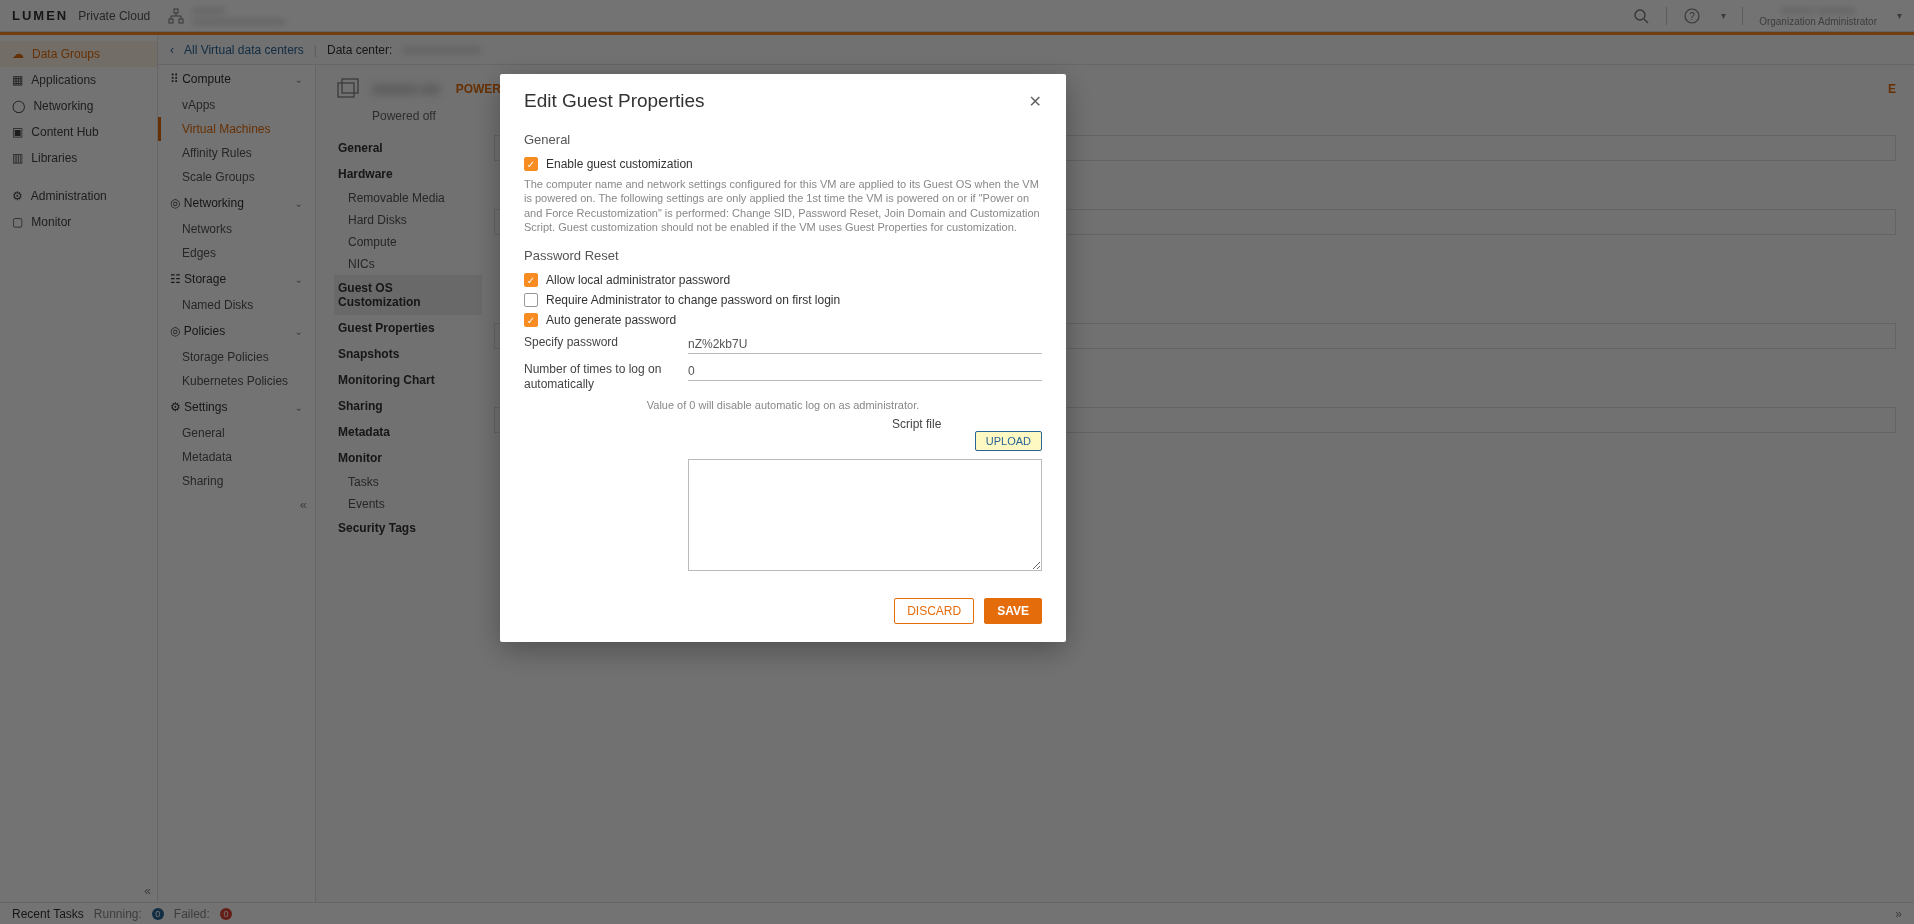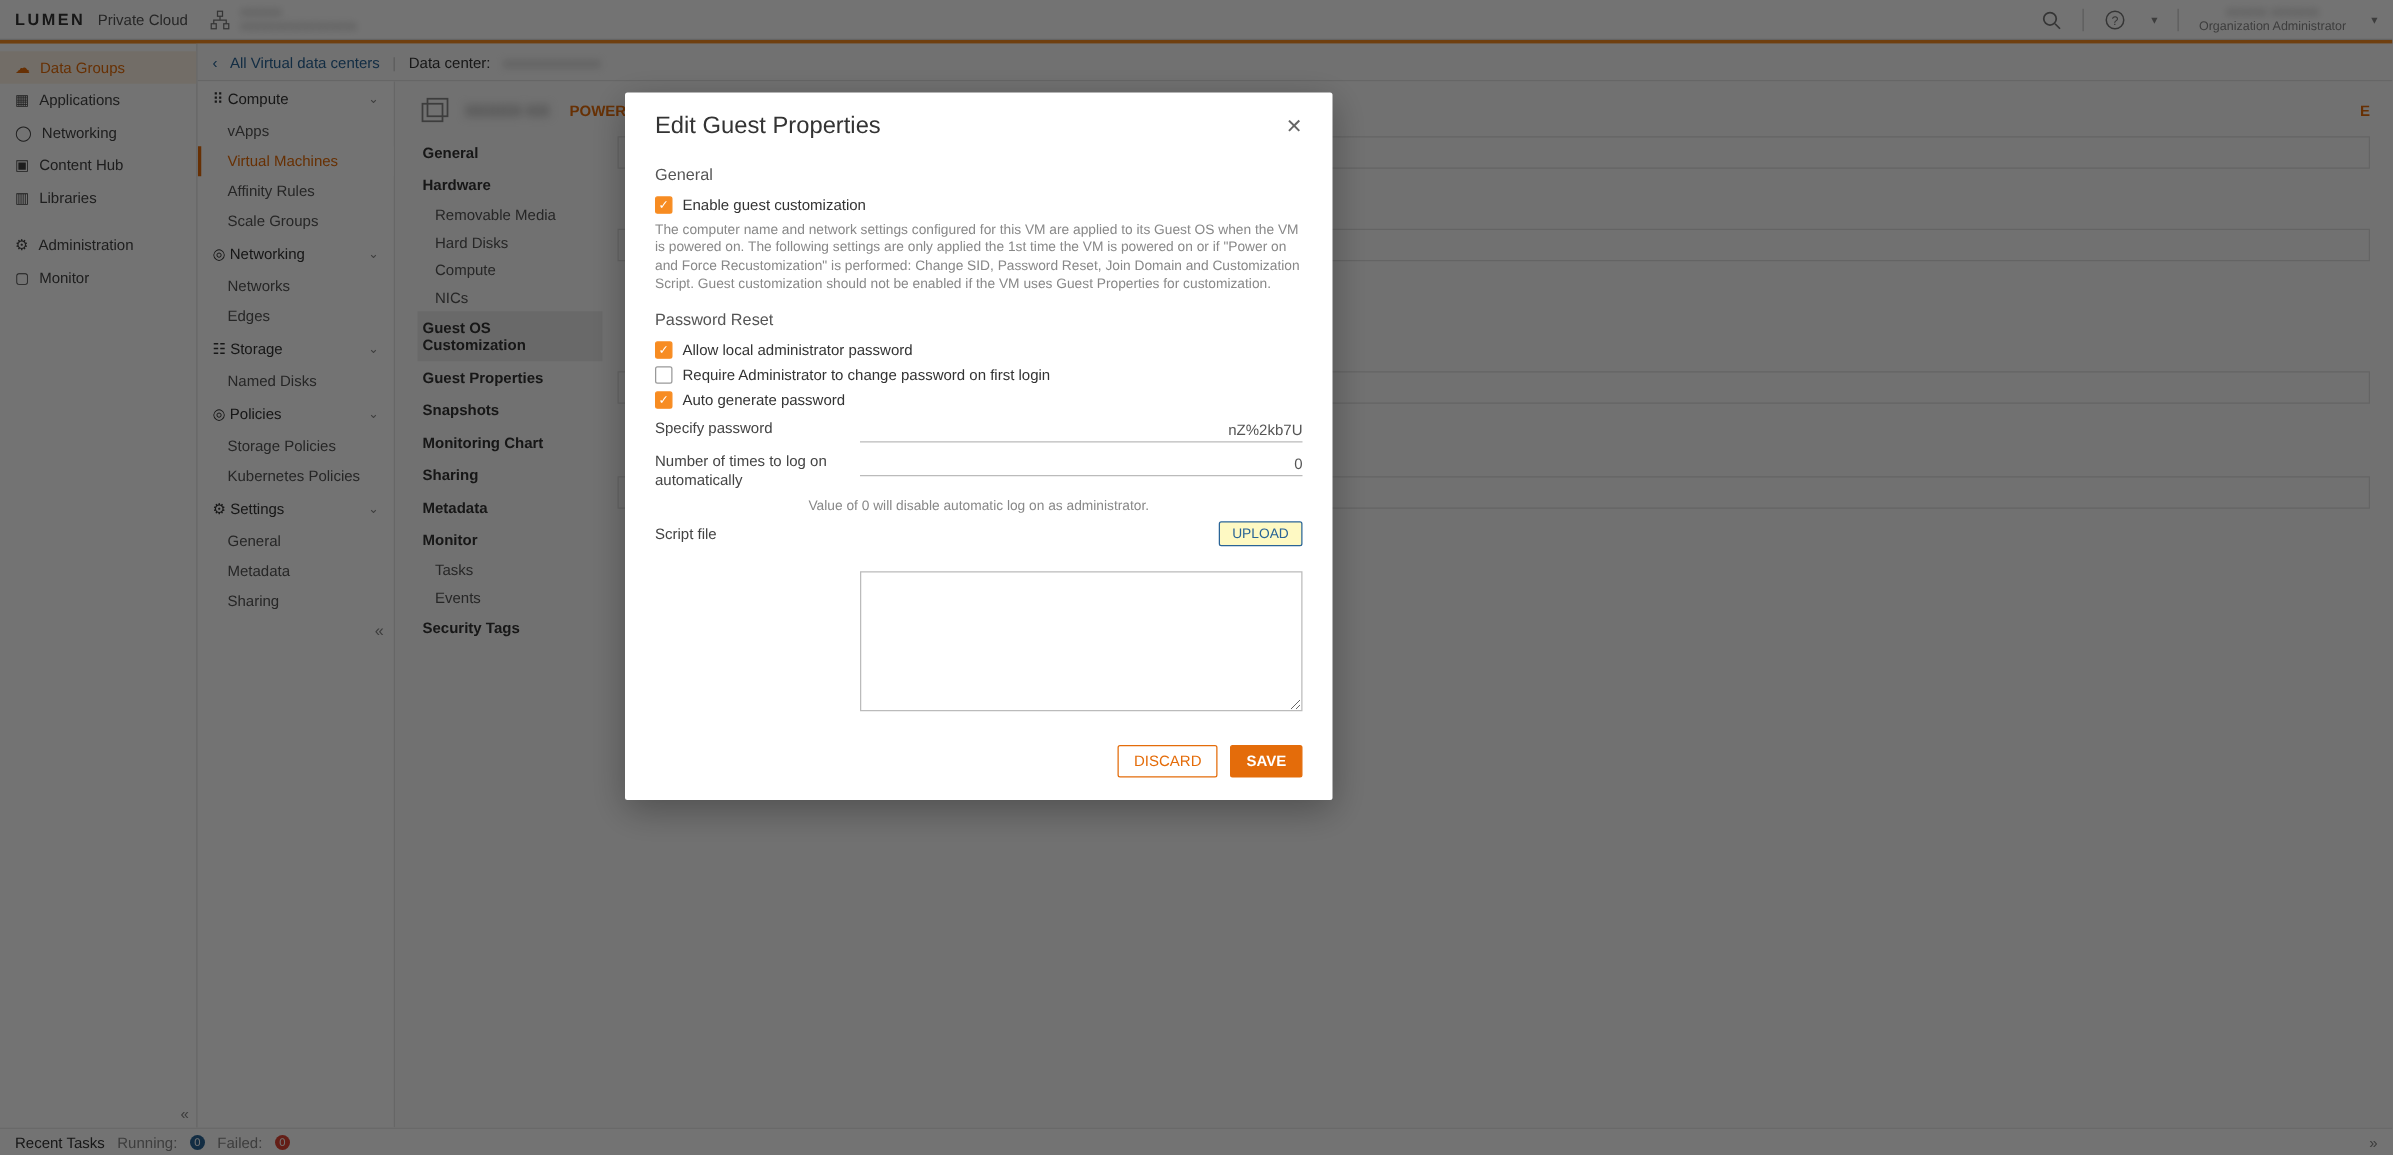--- a/index.html
+++ b/index.html
@@ -77,23 +77,23 @@
   .modal .m-head .close { margin-left: auto; cursor: pointer; color: #666; font-size: 16px; }
   .modal .m-body { padding: 4px 24px 12px; overflow-y: auto; flex: 1; }
   .modal .section-h { font-size: 13px; color: #555; margin: 8px 0 10px; }
   .modal .cb-row { display: flex; align-items: center; gap: 8px; font-size: 12px; margin-bottom: 6px; }
   .modal .cb { width: 14px; height: 14px; border: 1px solid #999; border-radius: 2px; display: inline-flex; align-items: center; justify-content: center; cursor: pointer; }
   .modal .cb.checked { background: #f78c22; border-color: #f78c22; color: #fff; font-size: 10px; }
   .modal .helptext { font-size: 11px; color: #888; line-height: 1.3; margin-bottom: 14px; }
   .modal .form-row { display: flex; align-items: flex-start; gap: 14px; margin: 8px 0; }
   .modal .form-row .lbl { width: 150px; font-size: 12px; color: #444; line-height: 1.2; }
   .modal .form-row .field { flex: 1; }
-  .modal .form-row input[type=text] { width: 100%; border: none; border-bottom: 1px solid #bbb; font-size: 12px; padding: 2px 0; outline: none; color: #555; text-align: right; }
+  .modal .form-row input[type=text] { width: 100%; border: none; border-bottom: 1px solid #bbb; font-size: 12px; padding: 2px 0; outline: none; color: #555; }
   .modal textarea { width: 100%; height: 112px; border: 1px solid #bbb; resize: both; outline: none; font-size: 12px; padding: 4px; }
-  .modal .upload-row { display: flex; align-items: center; margin: 6px 0 20px; }
+  .modal .upload-row { display: flex; align-items: flex-end; margin: 6px 0 8px; flex-direction: column; }
   .modal .upload-row .lbl { width: 150px; font-size: 12px; color: #444; }
   .modal .upload-btn { margin-left: auto; border: 1px solid #2a6496; color: #2a6496; background: #fef9c3; font-size: 11px; padding: 3px 10px; border-radius: 2px; cursor: pointer; }
   .modal .m-foot { padding: 12px 24px 18px; display: flex; justify-content: flex-end; gap: 10px; }
   .modal .btn { font-size: 12px; padding: 5px 12px; border-radius: 2px; cursor: pointer; }
   .modal .btn-outline { border: 1px solid #e46c0a; color: #e46c0a; background: #fff; }
   .modal .btn-primary { border: 1px solid #e46c0a; background: #e46c0a; color: #fff; font-weight: 600; }
   .small-note { font-size: 11px; color: #888; margin-top: 2px; text-align: center; }
   .textarea-wrap { margin-left: 164px; }
 
   svg { display: block; }
@@ -232,20 +232,21 @@
           <span class="svgico">
             <svg width="28" height="28" viewBox="0 0 28 28">
                 <rect x="4" y="8" width="16" height="14" fill="none" stroke="#888" stroke-width="1.4"></rect>
                 <rect x="8" y="4" width="16" height="14" fill="none" stroke="#888" stroke-width="1.4"></rect>
               </svg>
           </span>
           <span class="name">xxxxx-xx</span>
           <span class="poweron">POWER ON</span>
           <span style="color:#e46c0a;font-weight:700;font-size:12px;margin-left:auto">E</span>
         </div>
+        <div class="vm-sub">Powered off</div>
 
         <div class="detailnav">
           <div class="d-item">General</div>
           <div class="d-item">Hardware</div>
           <div class="d-sub">Removable Media</div>
           <div class="d-sub">Hard Disks</div>
           <div class="d-sub">Compute</div>
           <div class="d-sub">NICs</div>
           <div class="d-item active">Guest OS Customization</div>
           <div class="d-item">Guest Properties</div>

